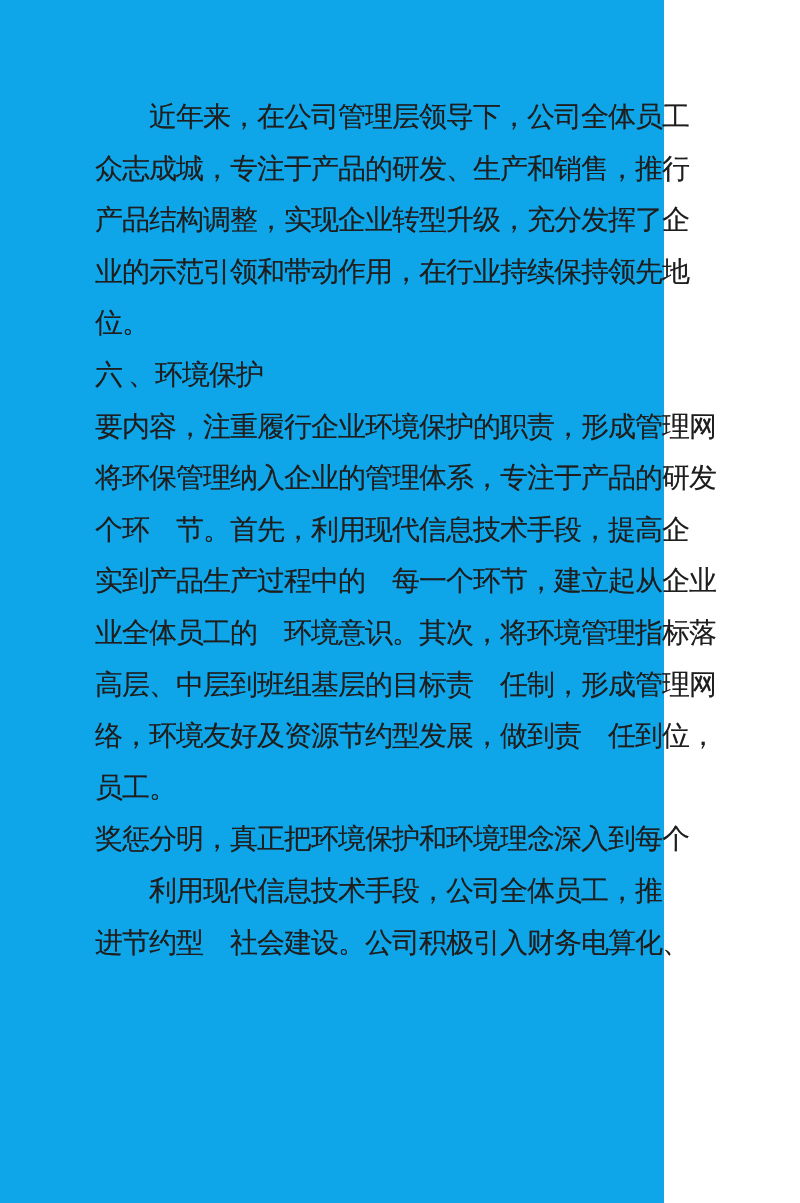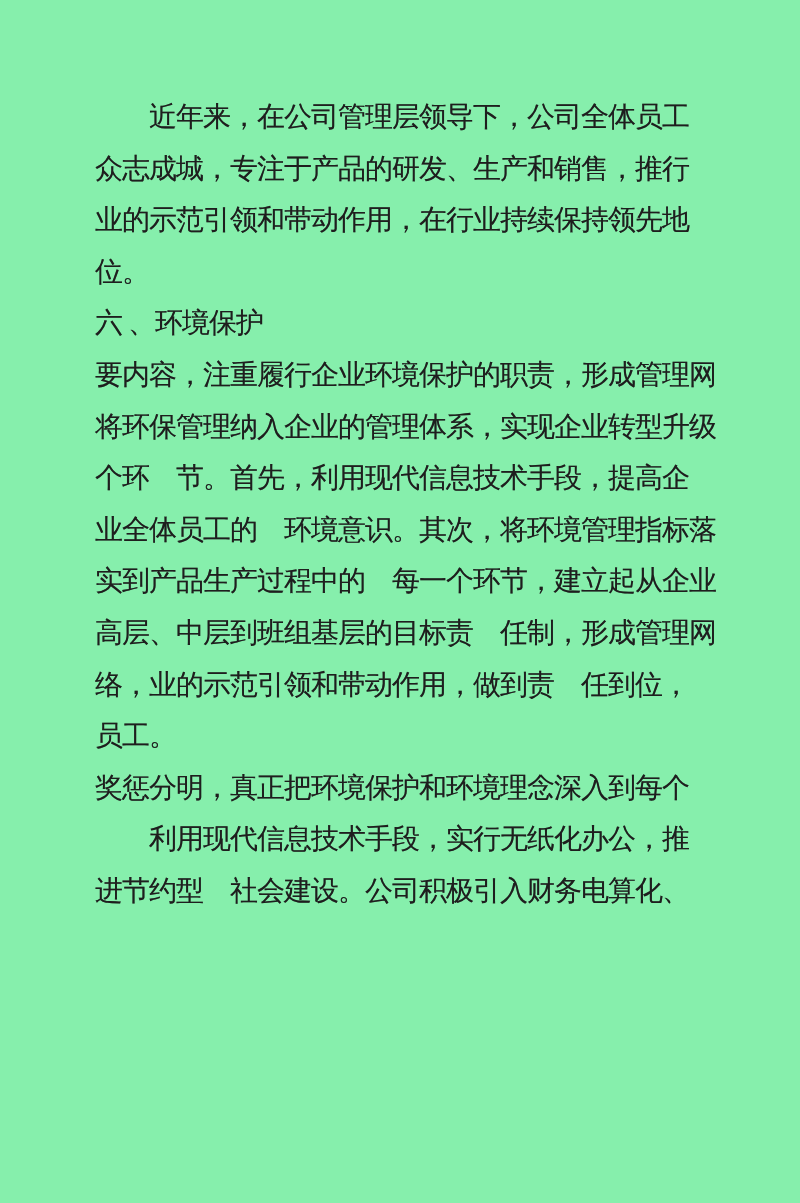--- a/index.html
+++ b/index.html
@@ -7,23 +7,23 @@
     padding: 0;
   }
   body {
     width: 800px;
     height: 1203px;
     background: #ffffff;
     overflow: hidden;
   }
   .page {
     position: relative;
-    width: 800px;
+    width: 664px;
     height: 1203px;
-    background: #86efac;
+    background: #0ea5e9;
   }
   .text-block {
     position: absolute;
     left: 95px;
     top: 91px;
     width: 660px;
   }
   .paragraph {
     margin: 0;
     padding: 0;
@@ -42,42 +42,43 @@
 </style>
 </head>
 <body>
 
 <div class="page">
   <div class="text-block">
 
     <div class="paragraph">
       <div class="line">　　近年来，在公司管理层领导下，公司全体员工</div>
       <div class="line">众志成城，专注于产品的研发、生产和销售，推行</div>
+      <div class="line">产品结构调整，实现企业转型升级，充分发挥了企</div>
       <div class="line">业的示范引领和带动作用，在行业持续保持领先地</div>
       <div class="line">位。</div>
     </div>
 
     <div class="paragraph">
       <div class="line">六 、环境保护</div>
     </div>
 
     <div class="paragraph">
       <div class="line">要内容，注重履行企业环境保护的职责，形成管理网</div>
     </div>
 
     <div class="paragraph">
-      <div class="line">将环保管理纳入企业的管理体系，实现企业转型升级</div>
+      <div class="line">将环保管理纳入企业的管理体系，专注于产品的研发</div>
       <div class="line">个环　节。首先，利用现代信息技术手段，提高企</div>
+      <div class="line">实到产品生产过程中的　每一个环节，建立起从企业</div>
       <div class="line">业全体员工的　环境意识。其次，将环境管理指标落</div>
-      <div class="line">实到产品生产过程中的　每一个环节，建立起从企业</div>
       <div class="line">高层、中层到班组基层的目标责　任制，形成管理网</div>
-      <div class="line">络，业的示范引领和带动作用，做到责　任到位，</div>
+      <div class="line">络，环境友好及资源节约型发展，做到责　任到位，</div>
       <div class="line">员工。</div>
       <div class="line">奖惩分明，真正把环境保护和环境理念深入到每个</div>
     </div>
 
     <div class="paragraph">
-      <div class="line">　　利用现代信息技术手段，实行无纸化办公，推</div>
+      <div class="line">　　利用现代信息技术手段，公司全体员工，推</div>
       <div class="line">进节约型　社会建设。公司积极引入财务电算化、</div>
     </div>
 
   </div>
 </div>
 
 </body></html>

